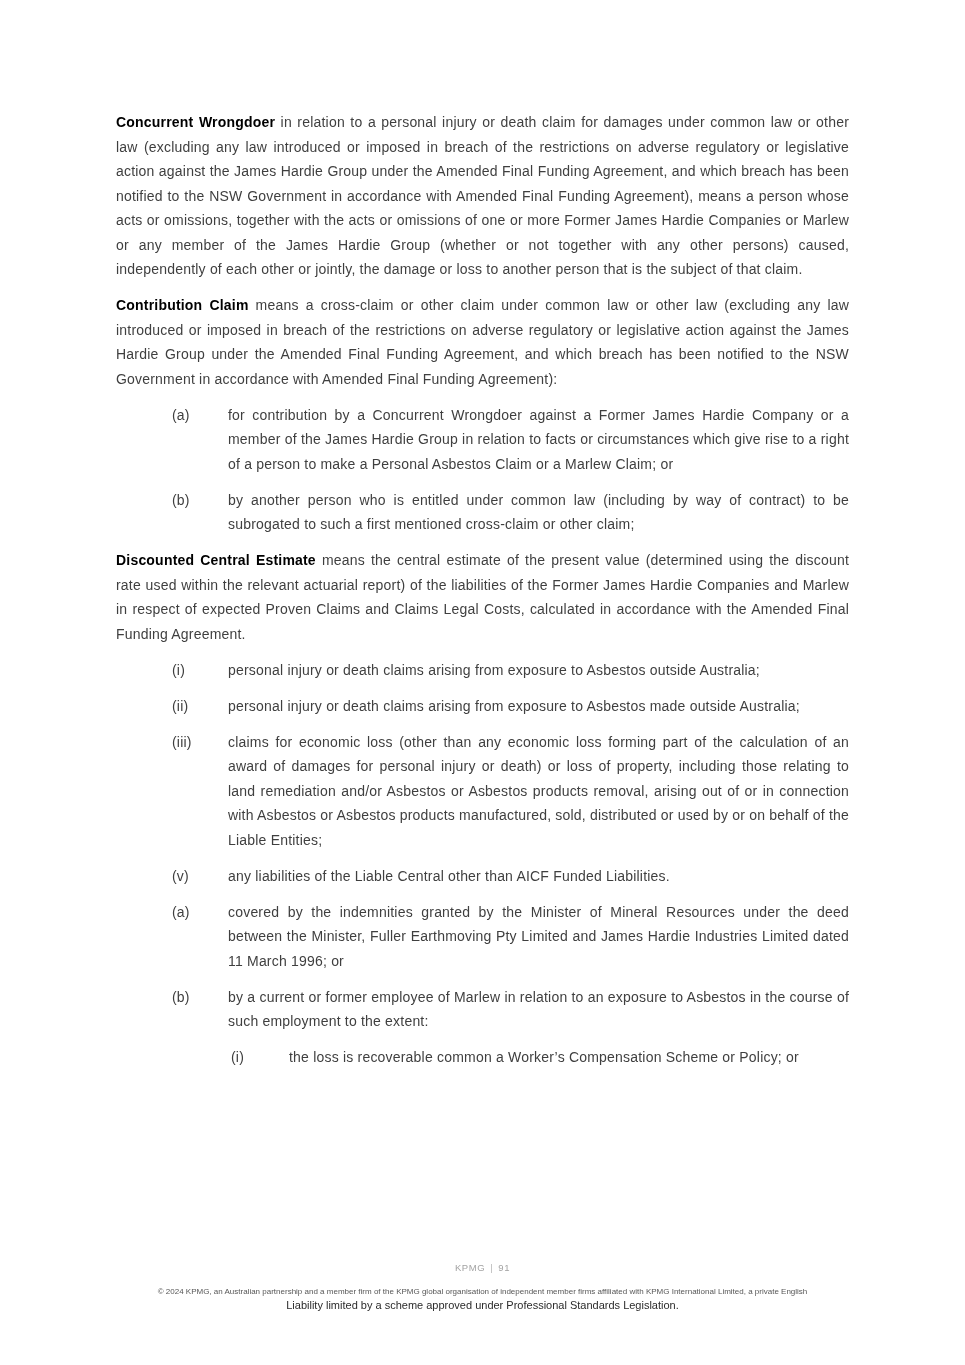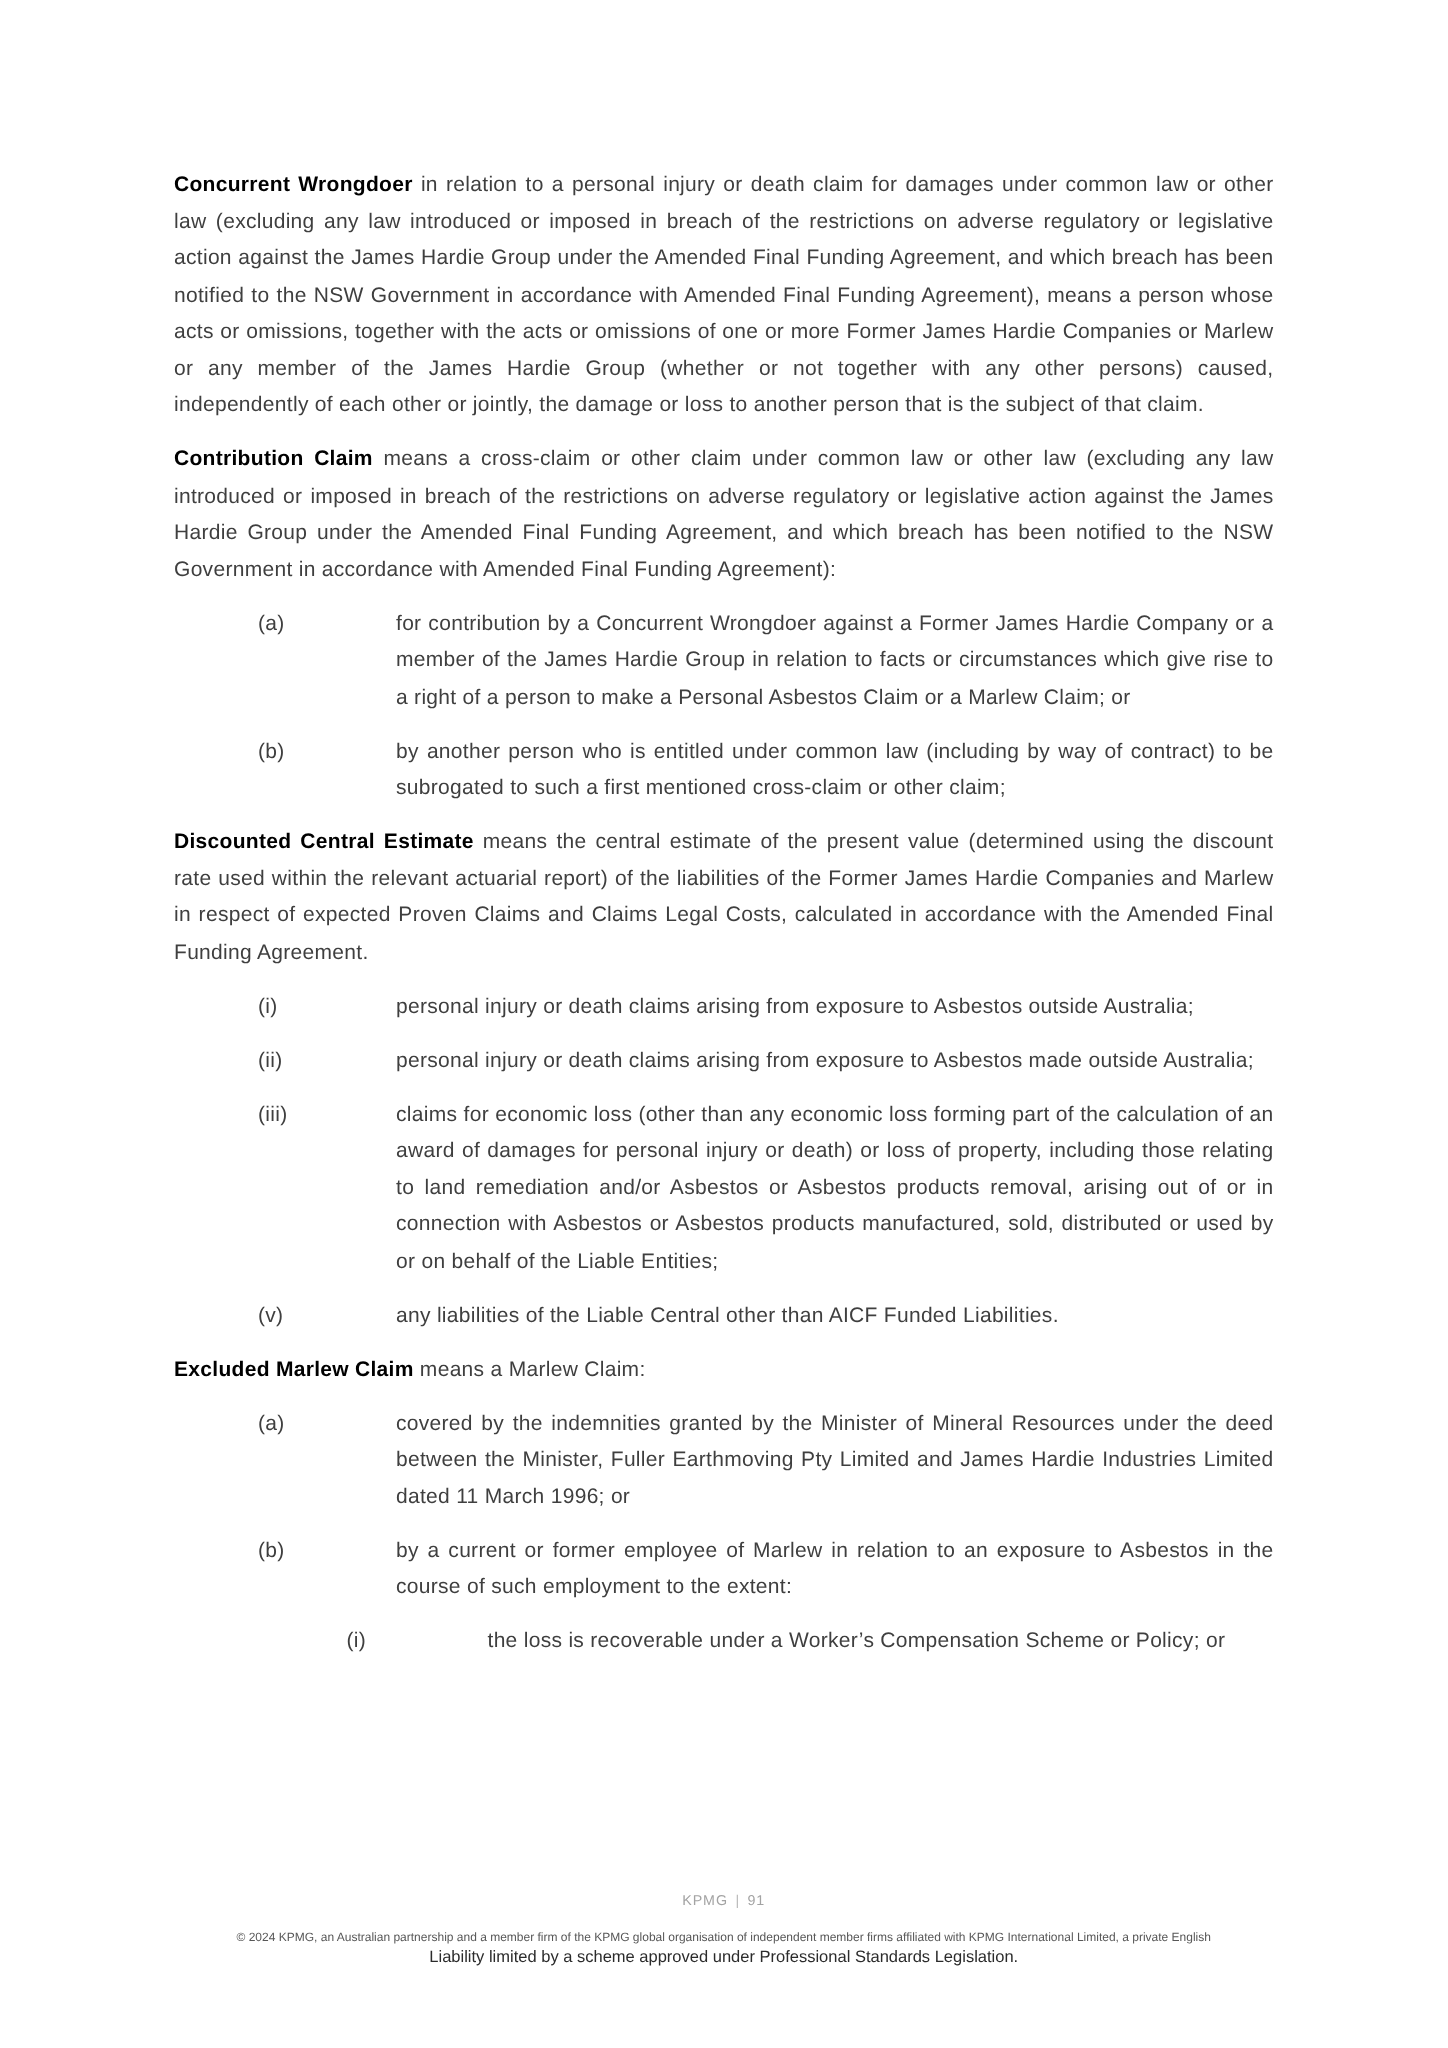--- a/index.html
+++ b/index.html
@@ -22,21 +22,21 @@
     color: #3f3f3f;
     text-align: justify;
   }
   .para { margin: 0 0 11.5px 0; }
   .term { font-weight: bold; color: #000000; }
   .li { position: relative; margin: 0 0 11.5px 0; }
   .li1 { padding-left: 112px; }
   .li1 > .li-label { position: absolute; left: 56px; top: 0; }
   .li2 { padding-left: 173px; }
   .li2 > .li-label { position: absolute; left: 115px; top: 0; }
-  .li-text { text-align: justify; margin-left: 36px; }
+  .li-text { text-align: justify; }
   .footer {
     position: absolute;
     left: 0;
     top: 1262px;
     width: 965px;
     text-align: center;
     letter-spacing: 0;
   }
   .pagination {
     font-size: 9.5px;
@@ -95,35 +95,34 @@
       <span class="li-label">(iii)</span>
       <div class="li-text">claims for economic loss (other than any economic loss forming part of the calculation of an award of damages for personal injury or death) or loss of property, including those relating to land remediation and/or Asbestos or Asbestos products removal, arising out of or in connection with Asbestos or Asbestos products manufactured, sold, distributed or used by or on behalf of the Liable Entities;</div>
     </div>
 
 
     <div class="li li1">
       <span class="li-label">(v)</span>
       <div class="li-text">any liabilities of the Liable Central other than AICF Funded Liabilities.</div>
     </div>
 
-    <p class="para"><b class="term">Excluded Marlew Claim</b><span> means a Marlew Claim:</span></p>
 
     <div class="li li1">
       <span class="li-label">(a)</span>
       <div class="li-text">covered by the indemnities granted by the Minister of Mineral Resources under the deed between the Minister, Fuller Earthmoving Pty Limited and James Hardie Industries Limited dated 11 March 1996; or</div>
     </div>
 
     <div class="li li1">
       <span class="li-label">(b)</span>
       <div class="li-text">by a current or former employee of Marlew in relation to an exposure to Asbestos in the course of such employment to the extent:</div>
     </div>
 
     <div class="li li2">
       <span class="li-label">(i)</span>
-      <div class="li-text">the loss is recoverable under a Worker’s Compensation Scheme or Policy; or</div>
+      <div class="li-text">the loss is recoverable common a Worker’s Compensation Scheme or Policy; or</div>
     </div>
 
   </main>
 
   <footer class="footer">
     <div class="pagination"><span>KPMG</span><span class="sep">|</span><span>91</span></div>
     <div class="copyright">
       <div>© 2024 KPMG, an Australian partnership and a member firm of the KPMG global organisation of independent member firms affiliated with KPMG International Limited, a private English</div>
     </div>
     <div class="liability">Liability limited by a scheme approved under Professional Standards Legislation.</div>

